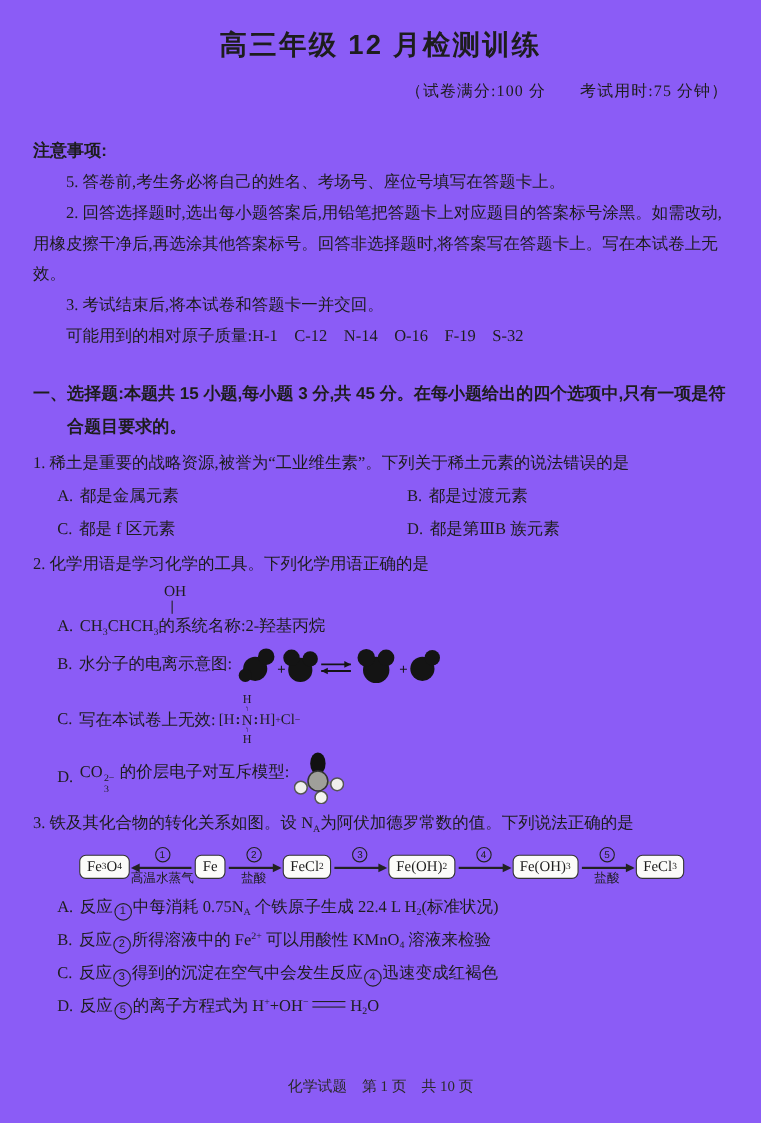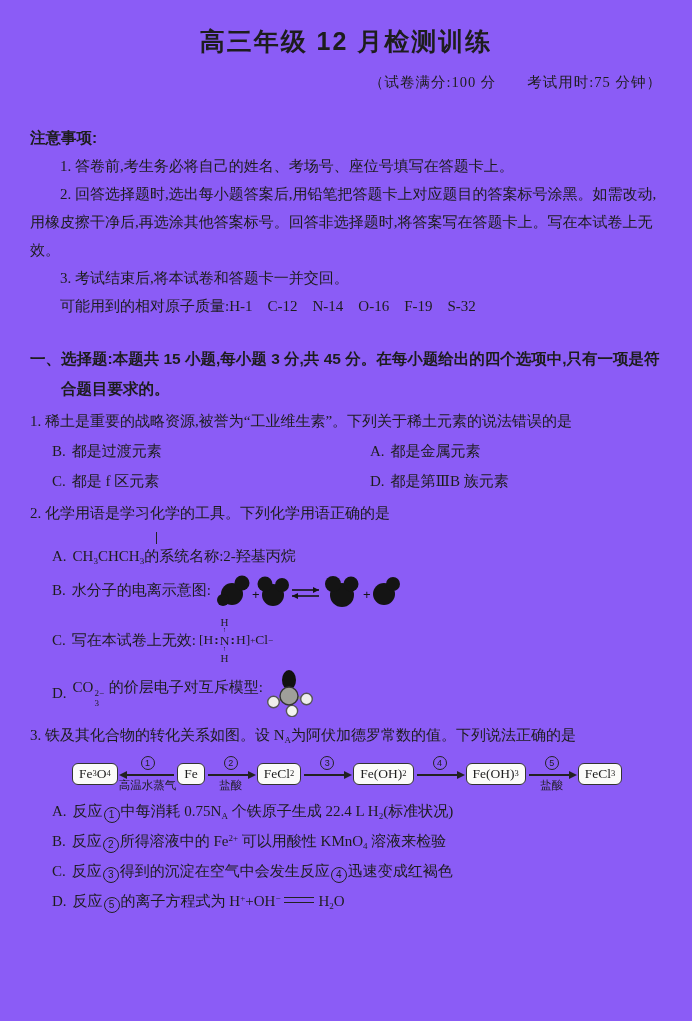--- a/index.html
+++ b/index.html
@@ -73,42 +73,43 @@
 </head>
 <body>
 
 <div class="page">
 
   <div class="title hei">高三年级 12 月检测训练</div>
   <div class="meta">（试卷满分:100 分　　考试用时:75 分钟）</div>
 
   <div class="notice">
     <div class="notice-heading hei">注意事项:</div>
-    <div class="p">1. 答卷前,考生务必将自己的姓名、考场号、座位号填写在答题卡上。</div>
+    <div class="p">5. 答卷前,考生务必将自己的姓名、考场号、座位号填写在答题卡上。</div>
     <div class="p">2. 回答选择题时,选出每小题答案后,用铅笔把答题卡上对应题目的答案标号涂黑。如需改动,用橡皮擦干净后,再选涂其他答案标号。回答非选择题时,将答案写在答题卡上。写在本试卷上无效。</div>
     <div class="p">3. 考试结束后,将本试卷和答题卡一并交回。</div>
     <div class="p">可能用到的相对原子质量:H-1　C-12　N-14　O-16　F-19　S-32</div>
   </div>
 
   <div class="sec-heading hei">一、选择题:本题共 15 小题,每小题 3 分,共 45 分。在每小题给出的四个选项中,只有一项是符合题目要求的。</div>
 
   <div class="q">
     <div class="stem">1. 稀土是重要的战略资源,被誉为“工业维生素”。下列关于稀土元素的说法错误的是</div>
     <div class="opt-grid">
+      <div><span class="opt-label">A.</span><span>都是金属元素</span></div>
       <div><span class="opt-label">B.</span><span>都是过渡元素</span></div>
-      <div><span class="opt-label">A.</span><span>都是金属元素</span></div>
       <div><span class="opt-label">C.</span><span>都是 f 区元素</span></div>
       <div><span class="opt-label">D.</span><span>都是第ⅢB 族元素</span></div>
     </div>
   </div>
 
   <div class="q">
     <div class="stem">2. 化学用语是学习化学的工具。下列化学用语正确的是</div>
 
     <div class="q2a">
+      <div class="oh">OH</div>
       <div class="bond"></div>
       <div class="fline-a">
         <span class="opt-label">A.</span><span>CH<sub>3</sub>CHCH<sub>3</sub></span><span>的系统名称:2-羟基丙烷</span>
       </div>
     </div>
 
     <div class="q2b">
       <span class="opt-label">B.</span>
         <span>水分子的电离示意图:</span>
       <svg width="186" height="42" viewBox="0 0 186 42">
@@ -214,14 +215,15 @@
       </span>
       <span class="fbox">FeCl<sub>3</sub></span>
     </div>
 
     <div class="optline"><span class="opt-label">A.</span><span>反应<span class="circ">1</span>中每消耗 0.75N<sub>A</sub> 个铁原子生成 22.4 L H<sub>2</sub>(标准状况)</span></div>
     <div class="optline"><span class="opt-label">B.</span><span>反应<span class="circ">2</span>所得溶液中的 Fe<sup>2+</sup> 可以用酸性 KMnO<sub>4</sub> 溶液来检验</span></div>
     <div class="optline"><span class="opt-label">C.</span><span>反应<span class="circ">3</span>得到的沉淀在空气中会发生反应<span class="circ">4</span>迅速变成红褐色</span></div>
     <div class="optline"><span class="opt-label">D.</span><span>反应<span class="circ">5</span>的离子方程式为 H<sup>+</sup>+OH<sup>−</sup><span class="eq"></span>H<sub>2</sub>O</span></div>
   </div>
 
+  <div class="footer">化学试题　第 1 页　共 10 页</div>
 
 </div>
 
 </body></html>

